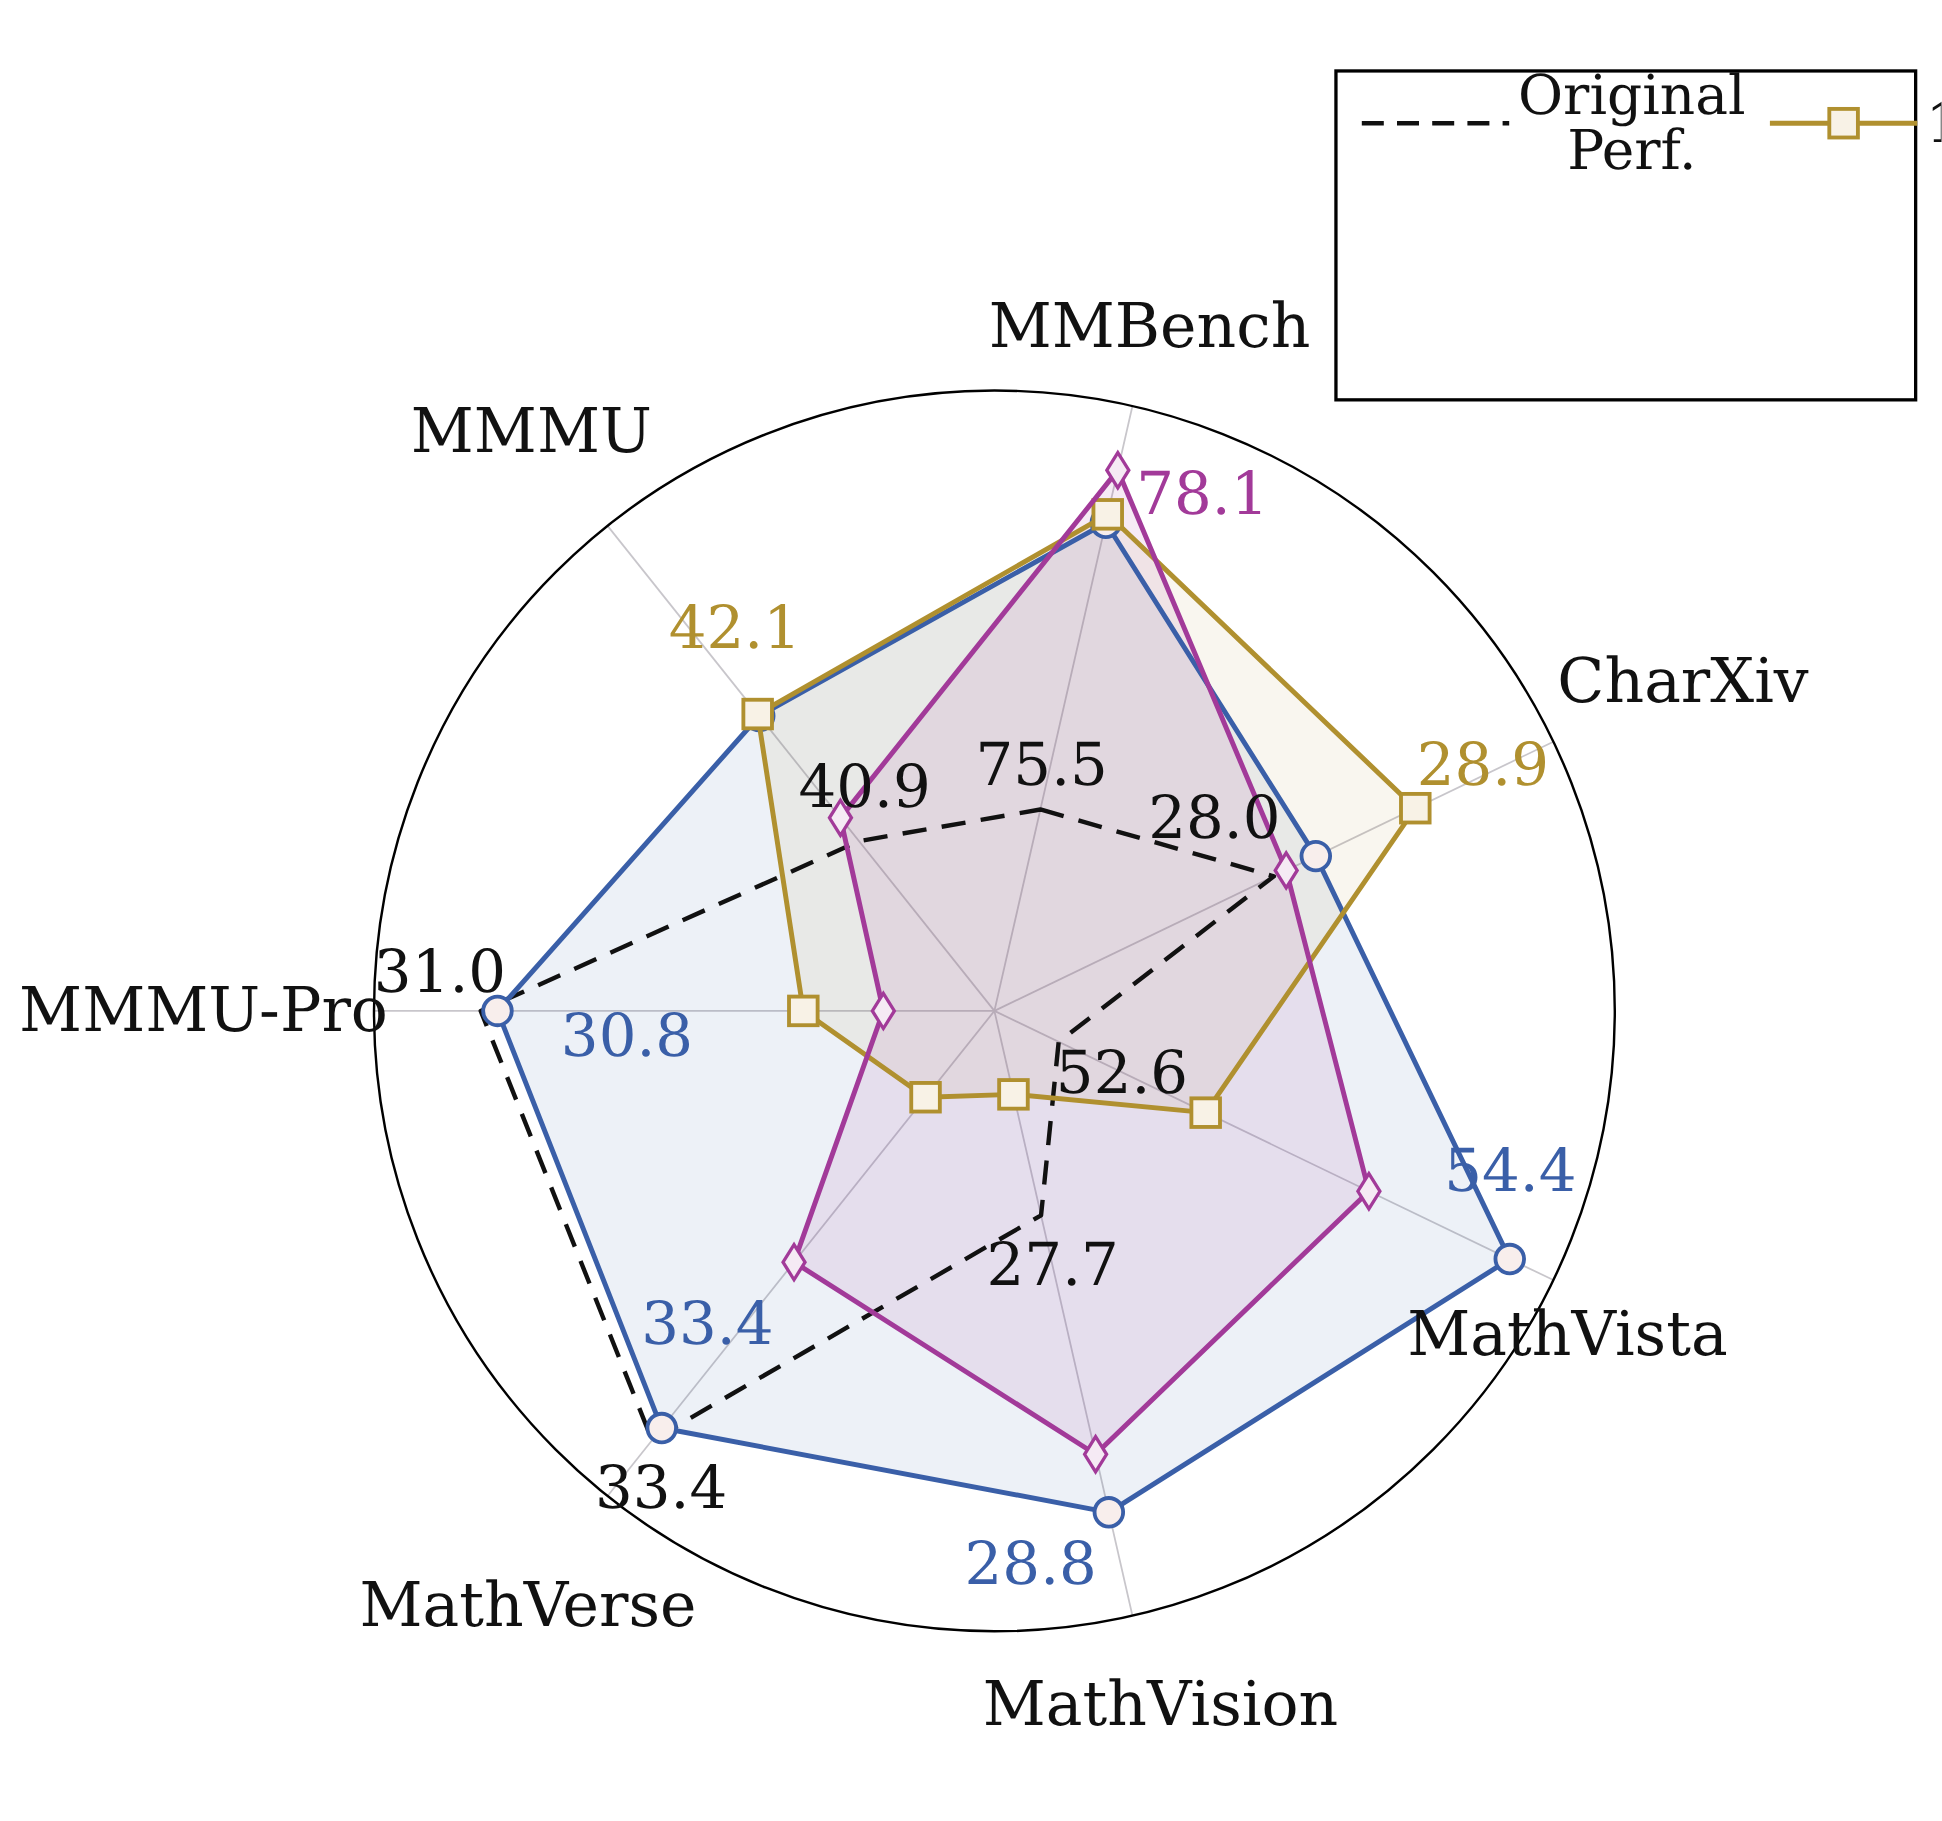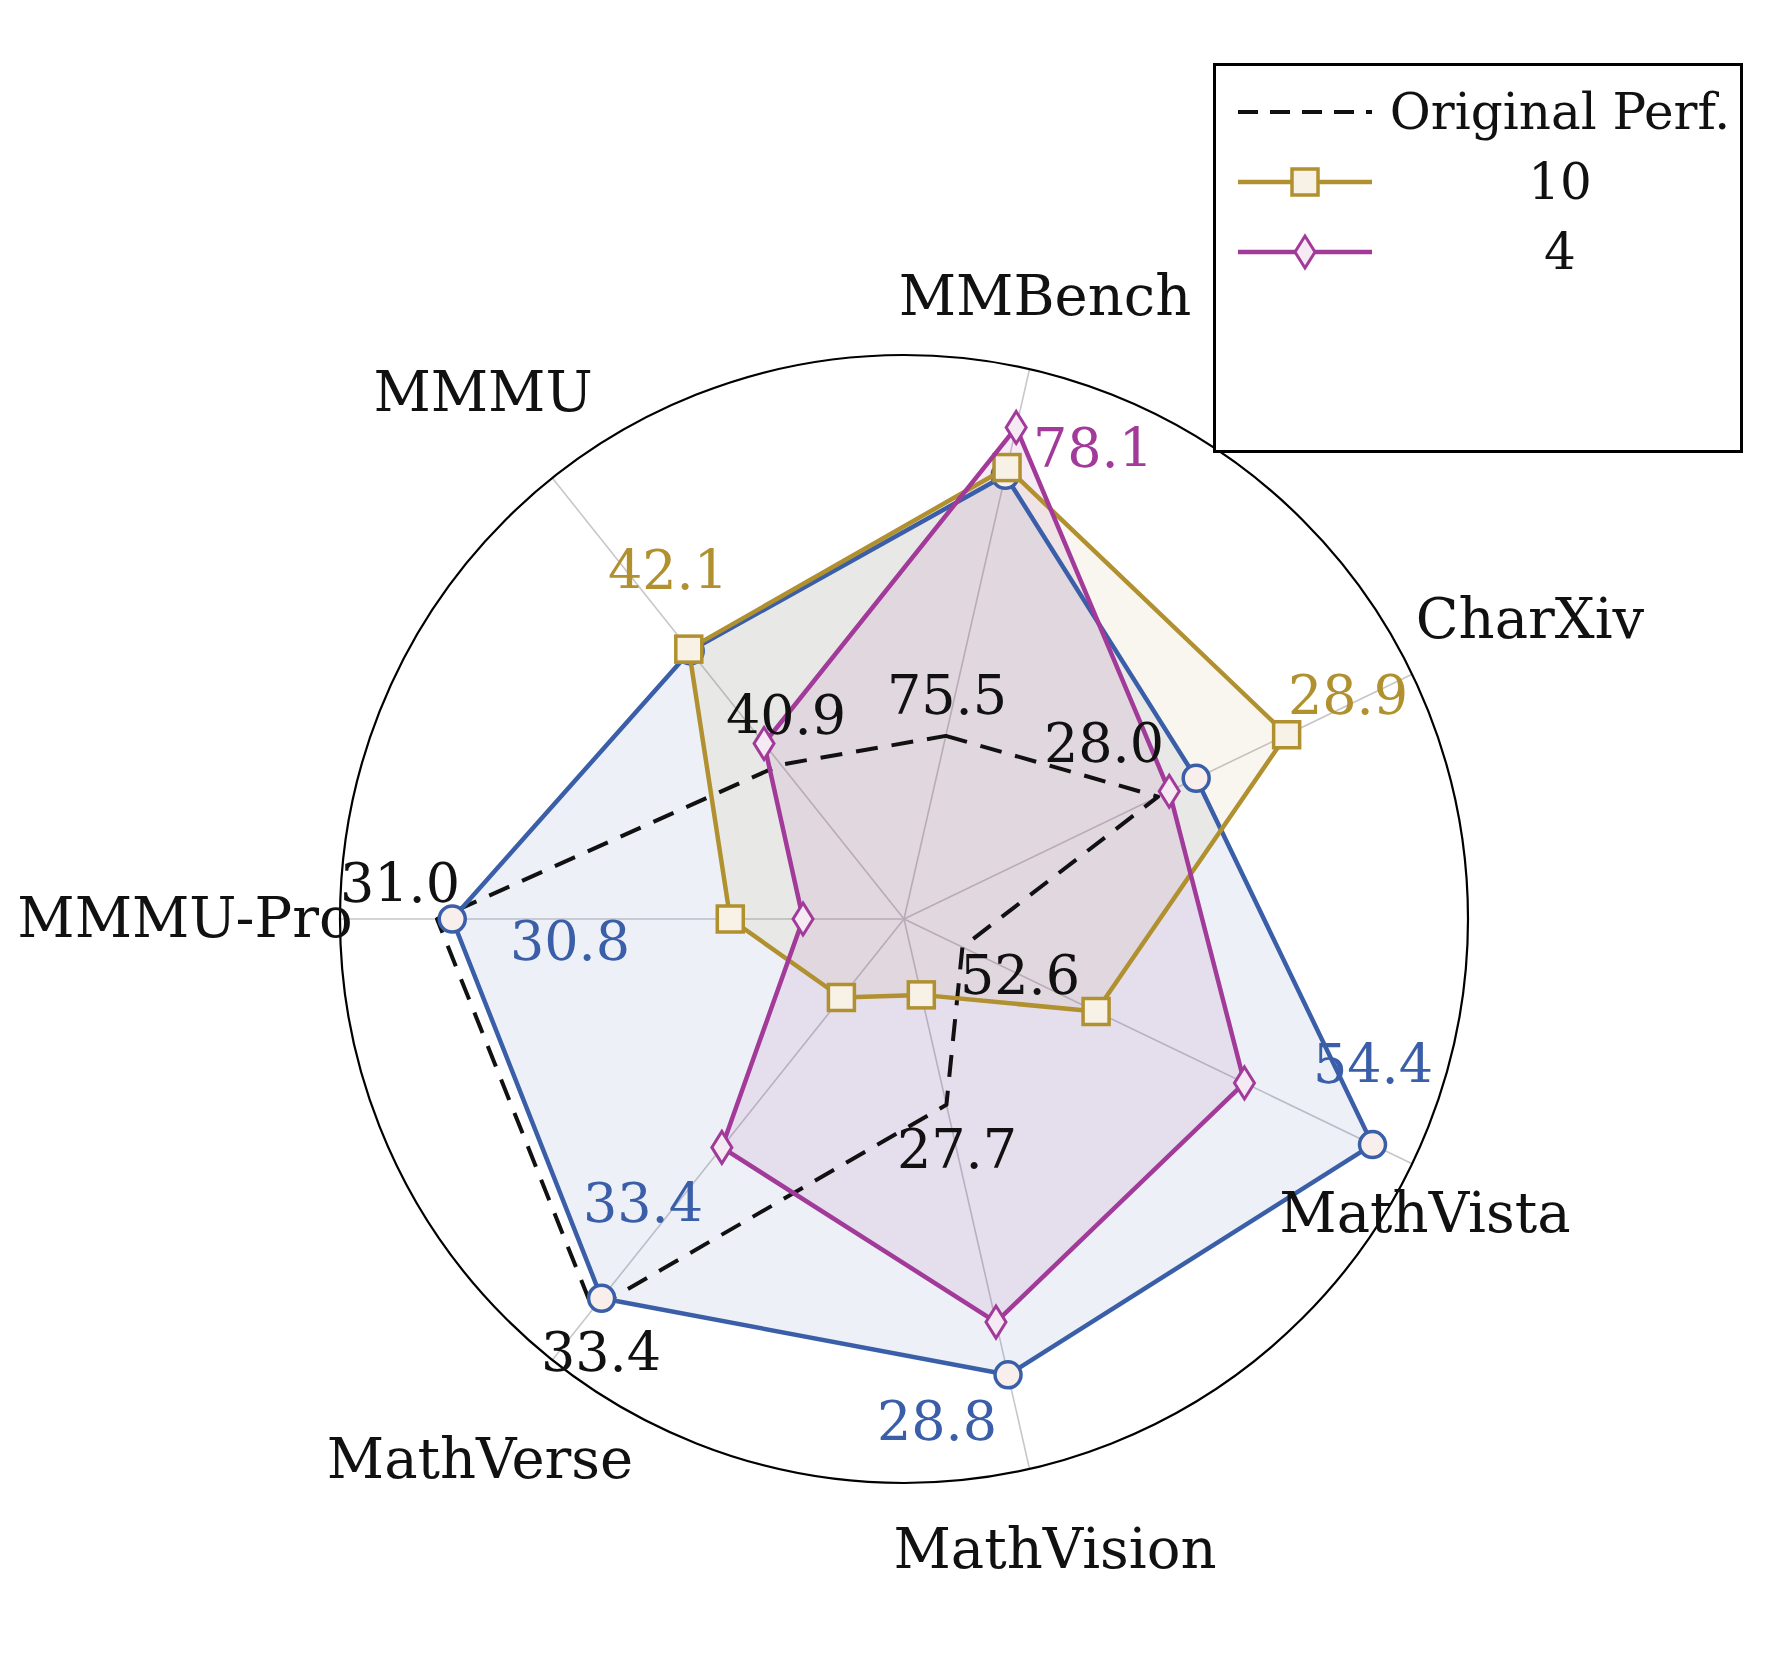--- a/index.html
+++ b/index.html
@@ -1,22 +1,22 @@
 <!DOCTYPE html>
 <html><head>
 <meta charset="utf-8">
 <style>
   html,body{margin:0;padding:0;background:#ffffff;}
   body{width:1765px;height:1655px;font-family:"DejaVu Serif",serif;position:relative;overflow:hidden;}
   .fig{position:relative;width:1765px;height:1655px;background:#ffffff;}
   #radar-svg{position:absolute;left:0;top:0;}
   .legend{
-    position:absolute;left:1213px;top:63px;width:530px;height:390px;
+    position:absolute;left:1213px;top:63px;width:530px;height:302px;
     border:3px solid #000;background:#ffffff;box-sizing:border-box;
-    display:flex;flex-direction:column;padding-top:11px;
+    display:flex;flex-direction:row;padding-top:11px;
   }
   .legend-row{display:flex;align-items:center;height:70px;}
   .sample{width:150px;margin-left:14px;flex:none;display:flex;align-items:center;justify-content:center;}
   .lbl{flex:1;text-align:center;font-size:50px;color:#111111;line-height:1;}
 </style>
 </head>
 <body>
 
 <div class="fig">
   <svg id="radar-svg" width="1765" height="1655" viewBox="0 0 1765 1655">

